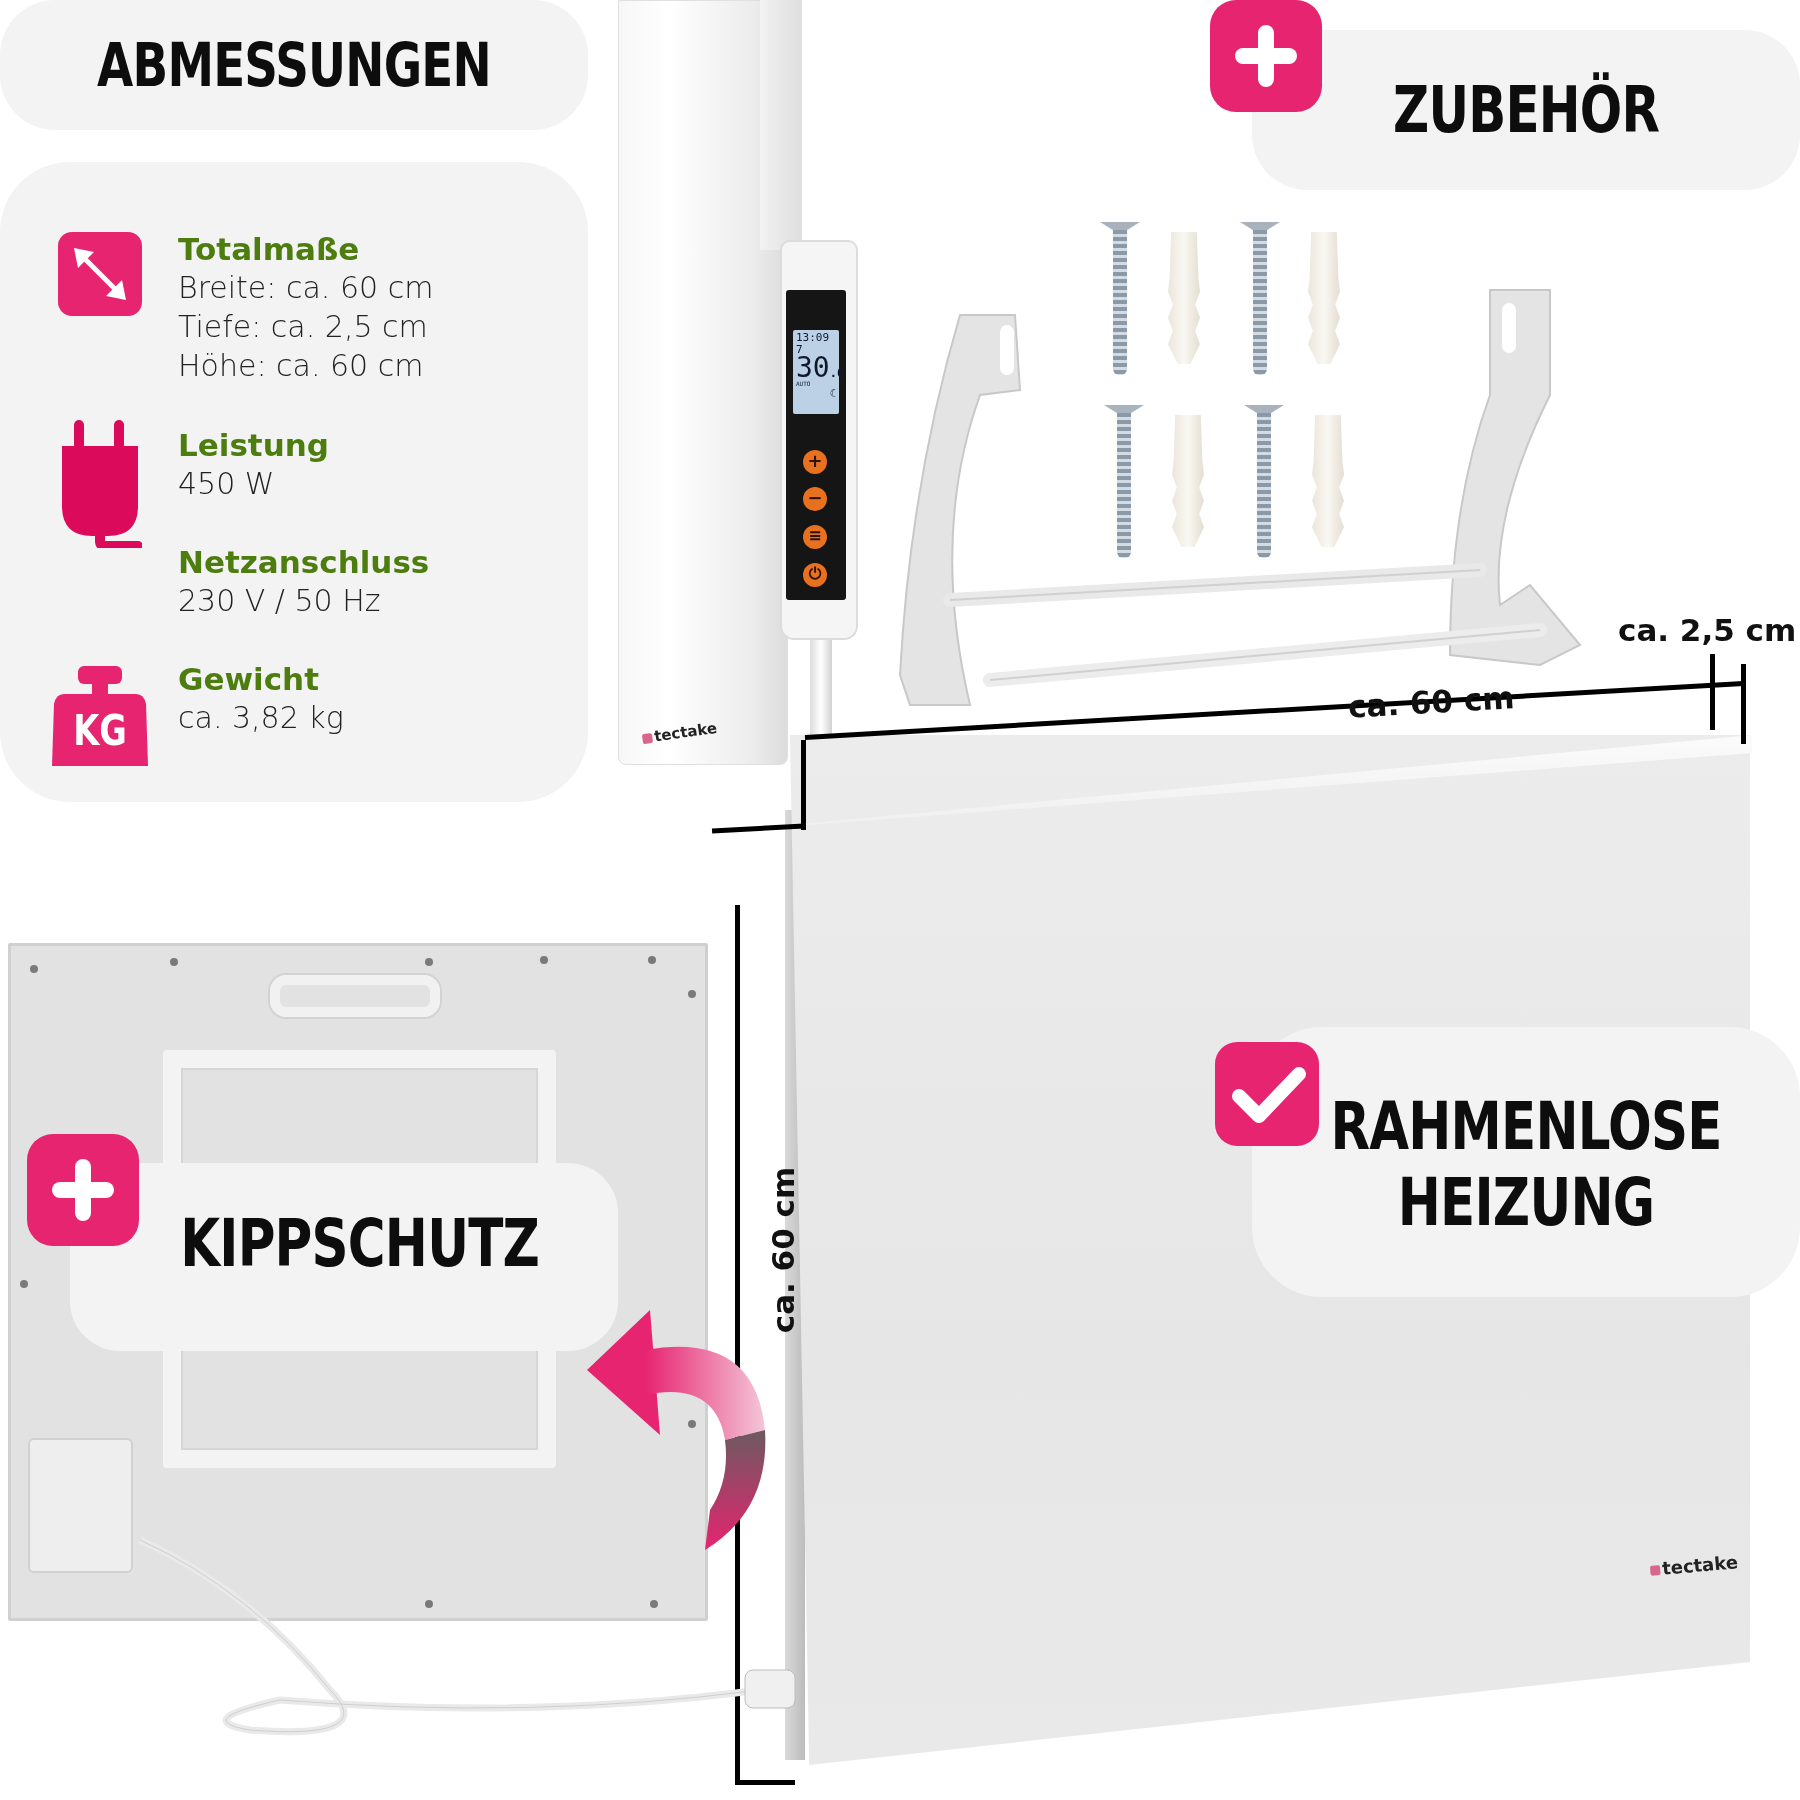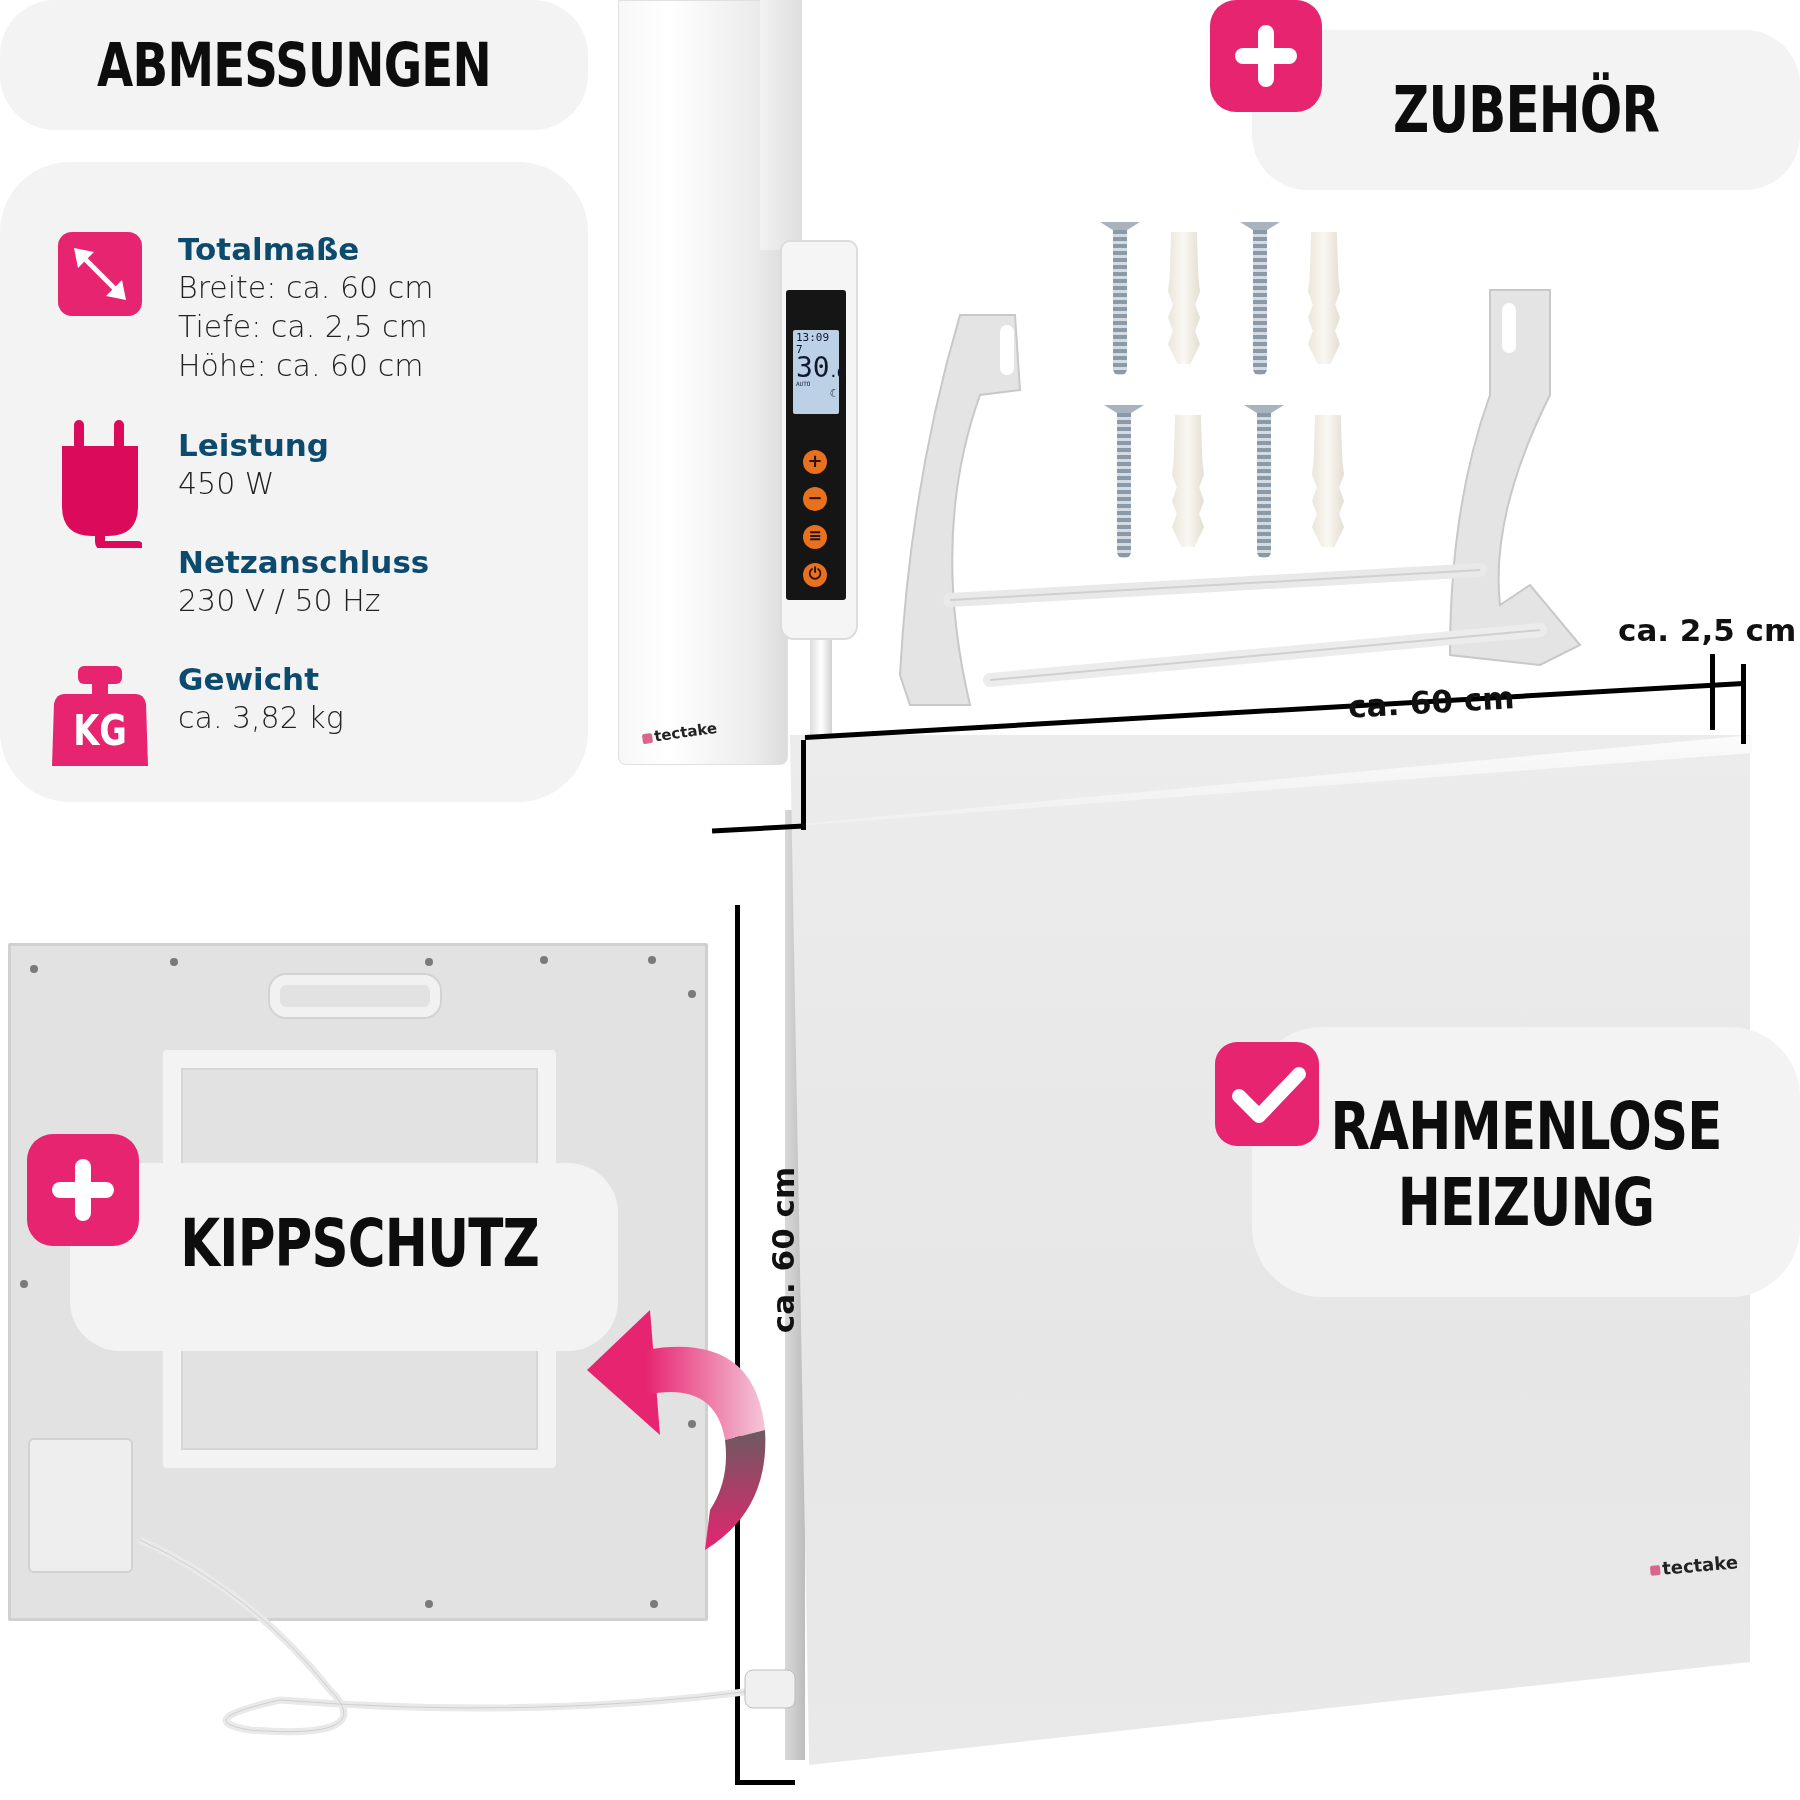--- a/index.html
+++ b/index.html
@@ -18,21 +18,21 @@
 
   
   .badge {
     position: absolute; background: #e6246f; border-radius: 22px;
     display: flex; align-items: center; justify-content: center;
   }
 
   
   .spec-card { position: absolute; left: 0; top: 162px; width: 588px; height: 640px; background: #f3f3f3; border-radius: 70px; }
   .spec-row { position: absolute; left: 178px; }
-  .spec-title { font-weight: 700; font-size: 31px; color: #0c4a6e; line-height: 38px; }
+  .spec-title { font-weight: 700; font-size: 31px; color: #4d7c0f; line-height: 38px; }
   .spec-line { font-weight: 300; font-size: 30px; color: #222; line-height: 39px; font-family: "DejaVu Sans", sans-serif; }
 
   
   .heater-side { position: absolute; left: 618px; top: 0; width: 170px; height: 765px;
     background: linear-gradient(90deg,#f7f7f7 0%,#ffffff 30%,#ececec 80%,#dcdcdc 100%);
     border: 1px solid #e0e0e0; border-radius: 0 0 8px 8px; }
   .heater-edge { position: absolute; left: 760px; top: 0; width: 42px; height: 250px; background: linear-gradient(90deg,#f2f2f2,#dedede); }
   .ctrl-box { position: absolute; left: 780px; top: 240px; width: 78px; height: 400px; background: #f5f5f5; border: 2px solid #dcdcdc; border-radius: 10px 10px 14px 14px; }
   .ctrl-panel { position: absolute; left: 786px; top: 290px; width: 60px; height: 310px; background: #151515; border-radius: 3px; }
   .lcd { position: absolute; left: 793px; top: 330px; width: 46px; height: 84px; background: #bcd0e6; border-radius: 2px;

